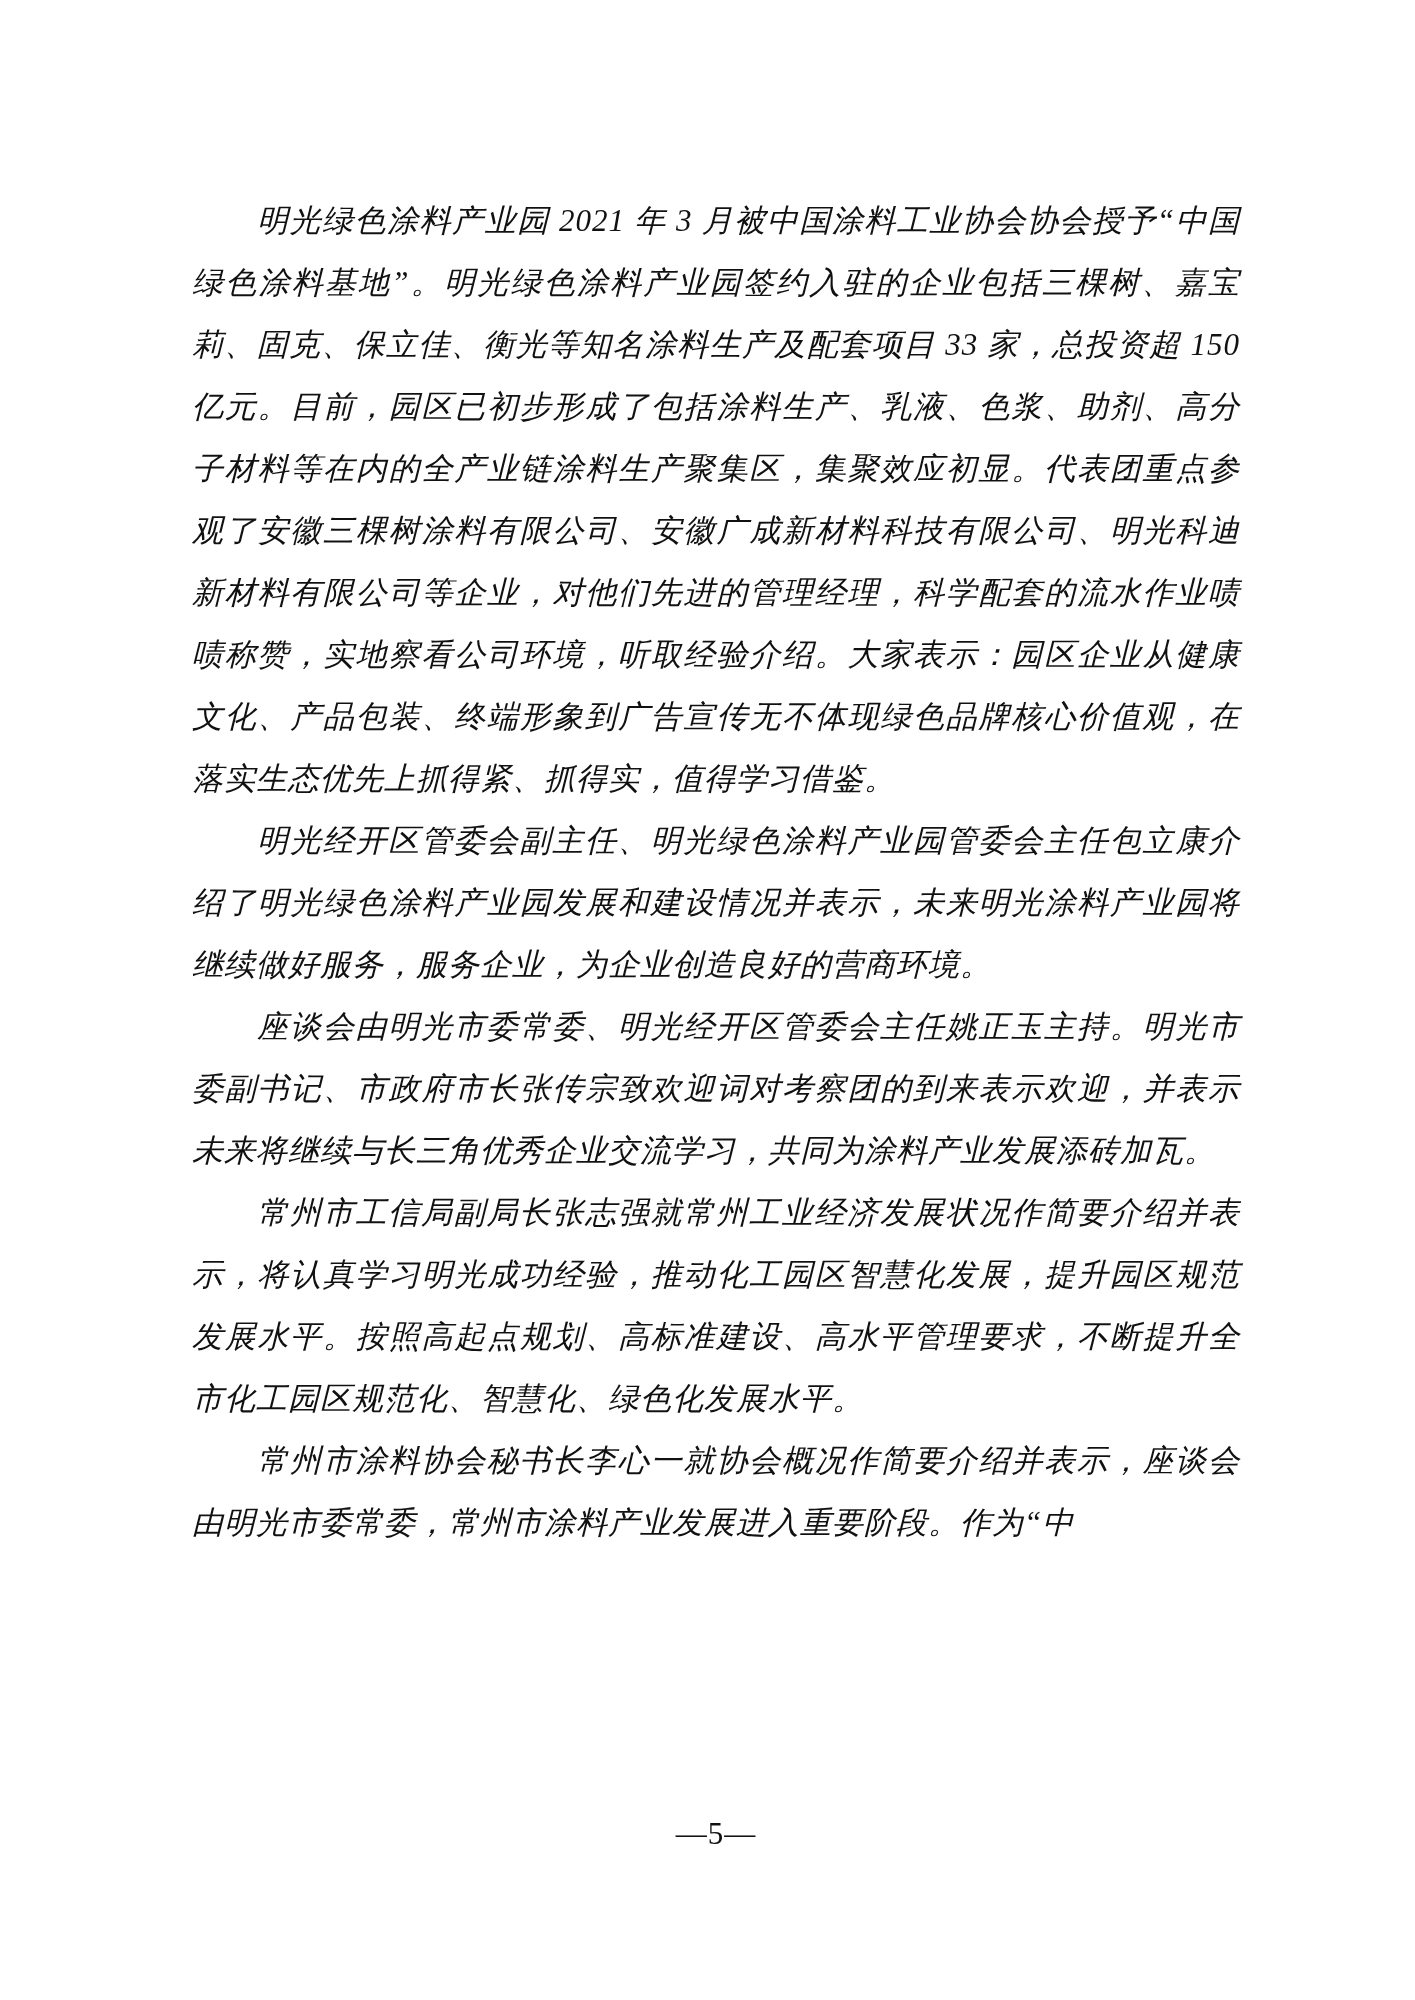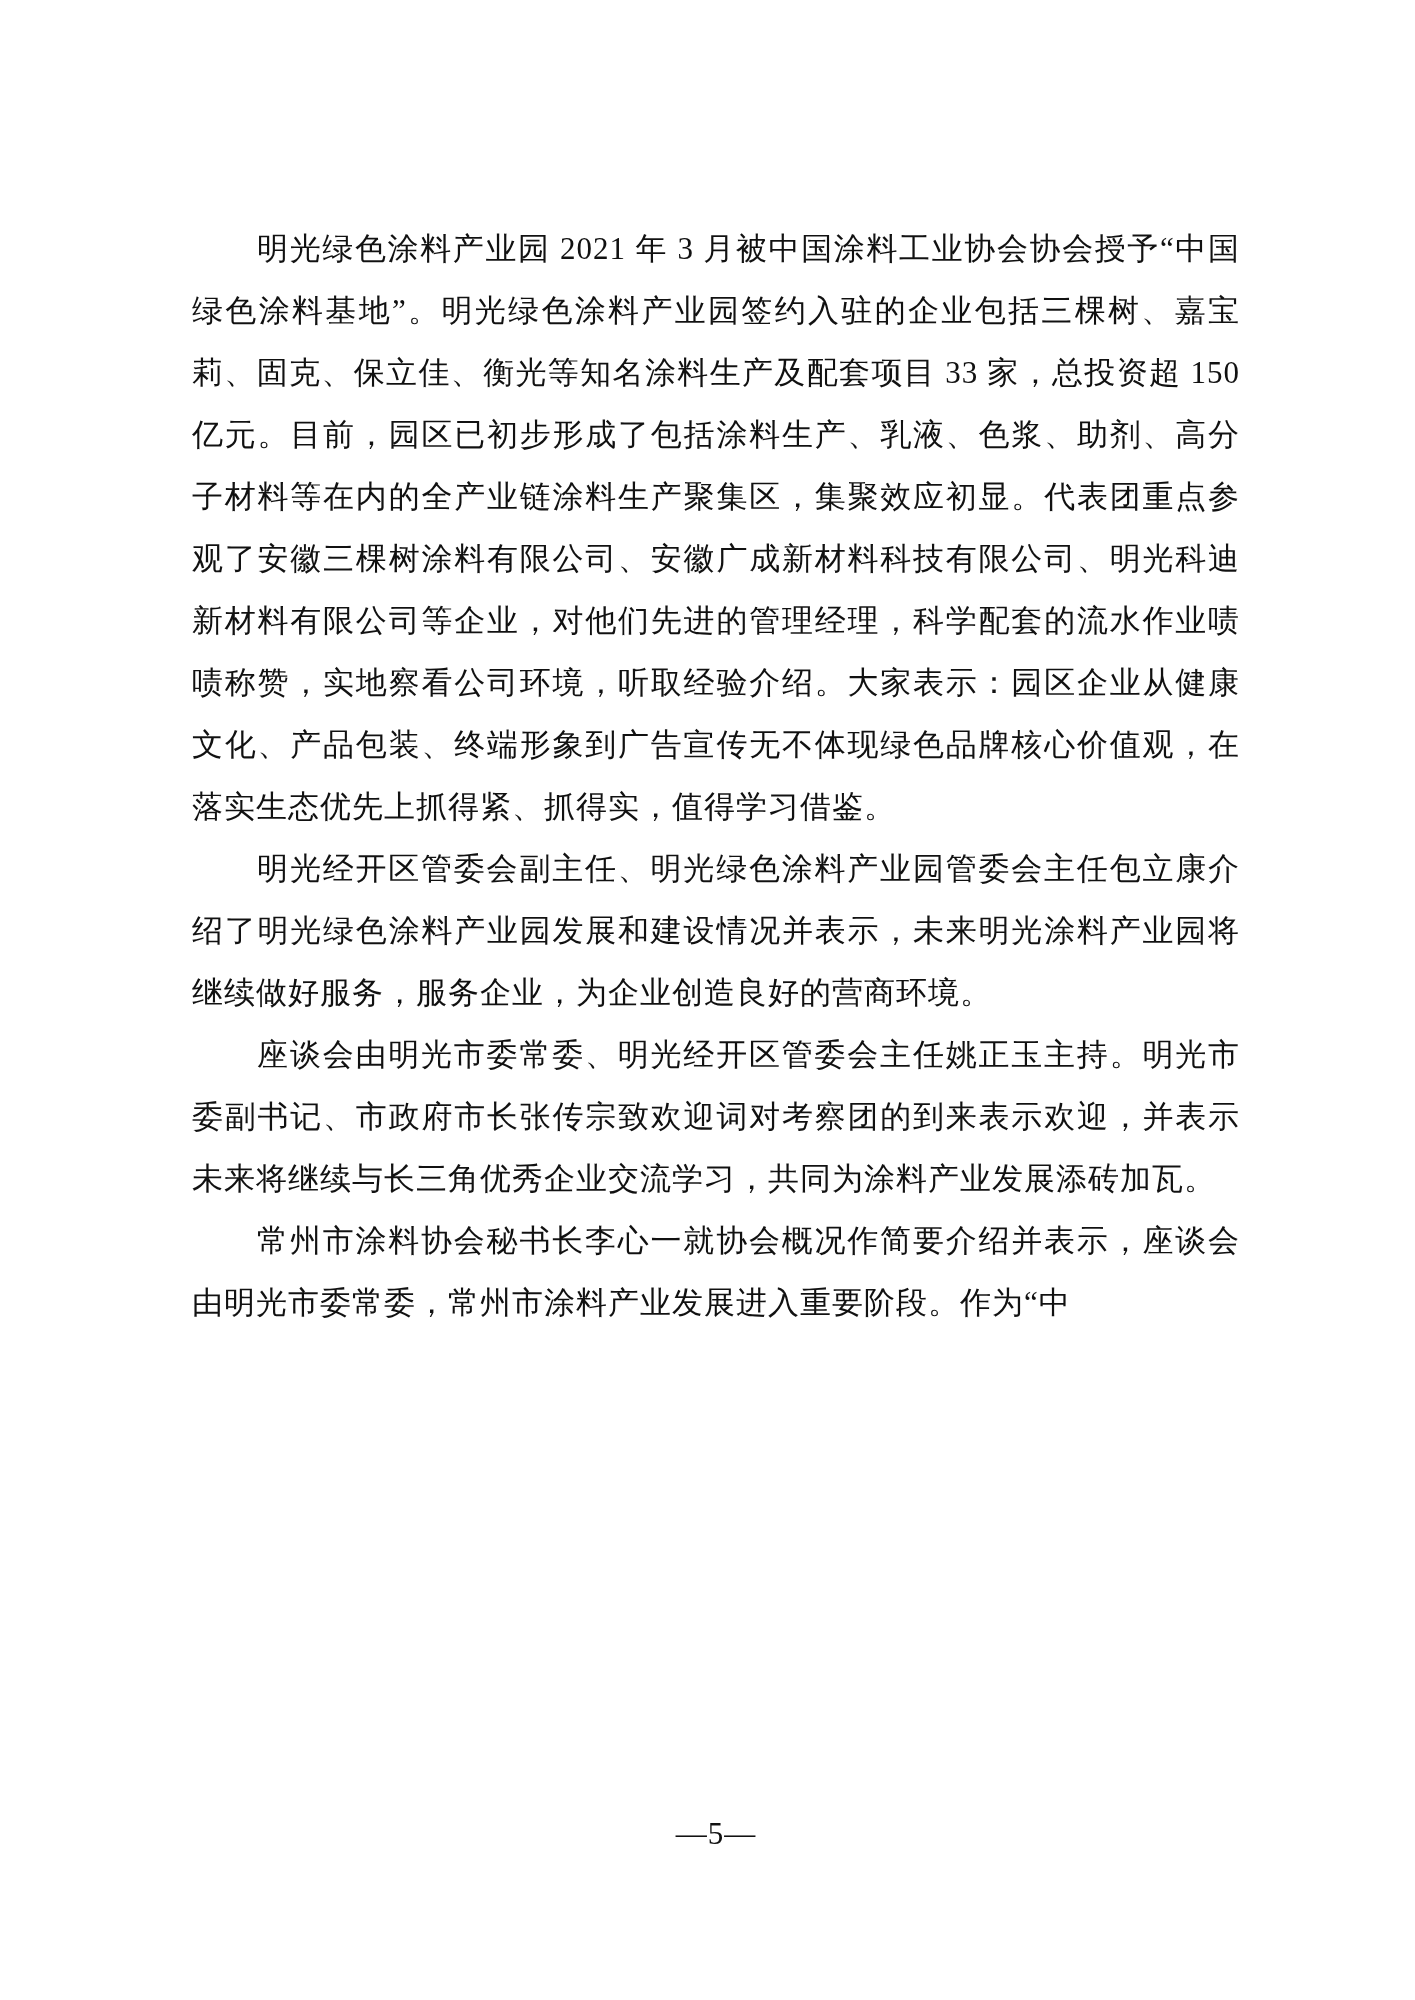--- a/index.html
+++ b/index.html
@@ -11,23 +11,24 @@
     position: relative;
     width: 1415px;
     height: 2000px;
     background: #ffffff;
     overflow: hidden;
     font-family: "Liberation Serif", "DejaVu Serif", serif;
     color: #000000;
   }
   .content {
     position: absolute;
-    top: 218px;
+    top: 190px;
     left: 192px;
     width: 1048px;
+    font-style: italic;
   }
   .content p {
     margin: 0;
     padding: 0;
     font-size: 31px;
     line-height: 62px;
     text-align: justify;
     text-justify: inter-character;
     text-indent: 2.1em;
     letter-spacing: 1px;
@@ -46,16 +47,17 @@
   }
 </style>
 </head>
 <body>
 
 <div class="page">
   <div class="content">
     <p>明光绿色涂料产业园 2021 年 3 月被中国涂料工业协会协会授予“中国绿色涂料基地”。明光绿色涂料产业园签约入驻的企业包括三棵树、嘉宝莉、固克、保立佳、衡光等知名涂料生产及配套项目 33 家，总投资超 150 亿元。目前，园区已初步形成了包括涂料生产、乳液、色浆、助剂、高分子材料等在内的全产业链涂料生产聚集区，集聚效应初显。代表团重点参观了安徽三棵树涂料有限公司、安徽广成新材料科技有限公司、明光科迪新材料有限公司等企业，对他们先进的管理经理，科学配套的流水作业啧啧称赞，实地察看公司环境，听取经验介绍。大家表示：园区企业从健康文化、产品包装、终端形象到广告宣传无不体现绿色品牌核心价值观，在落实生态优先上抓得紧、抓得实，值得学习借鉴。</p>
     <p>明光经开区管委会副主任、明光绿色涂料产业园管委会主任包立康介绍了明光绿色涂料产业园发展和建设情况并表示，未来明光涂料产业园将继续做好服务，服务企业，为企业创造良好的营商环境。</p>
     <p>座谈会由明光市委常委、明光经开区管委会主任姚正玉主持。明光市委副书记、市政府市长张传宗致欢迎词对考察团的到来表示欢迎，并表示未来将继续与长三角优秀企业交流学习，共同为涂料产业发展添砖加瓦。</p>
+    <p>常州市工信局副局长张志强就常州工业经济发展状况作简要介绍并表示，将认真学习明光成功经验，推动化工园区智慧化发展，提升园区规范发展水平。按照高起点规划、高标准建设、高水平管理要求，不断提升全市化工园区规范化、智慧化、绿色化发展水平。</p>
     <p>常州市涂料协会秘书长李心一就协会概况作简要介绍并表示，座谈会由明光市委常委，常州市涂料产业发展进入重要阶段。作为“中</p>
   </div>
   <div class="footer">—5—</div>
 </div>
 
 </body></html>

